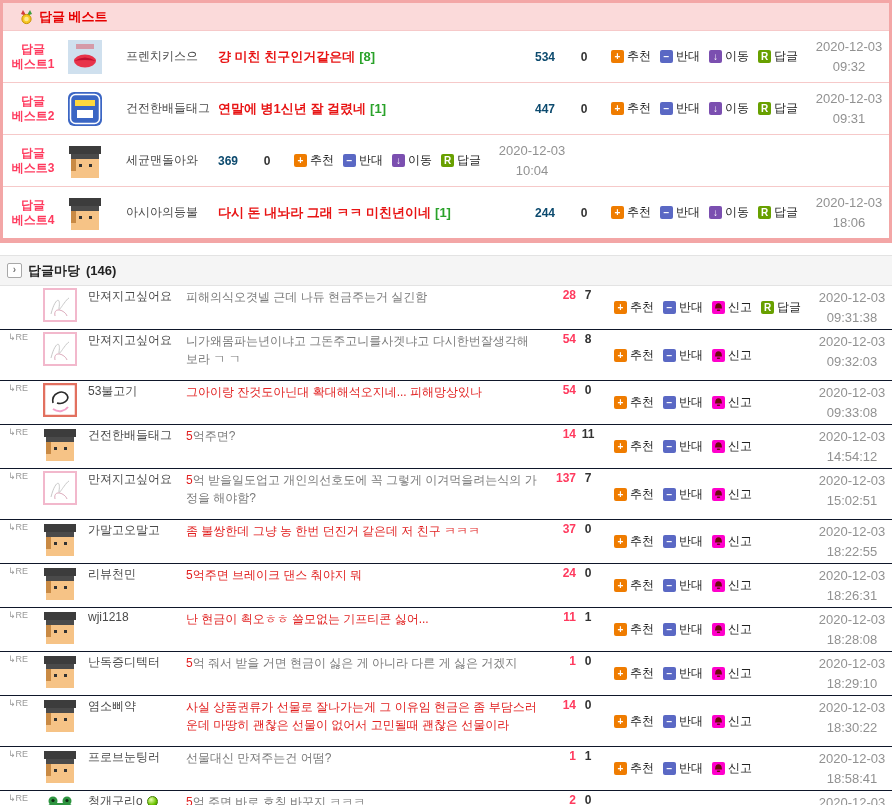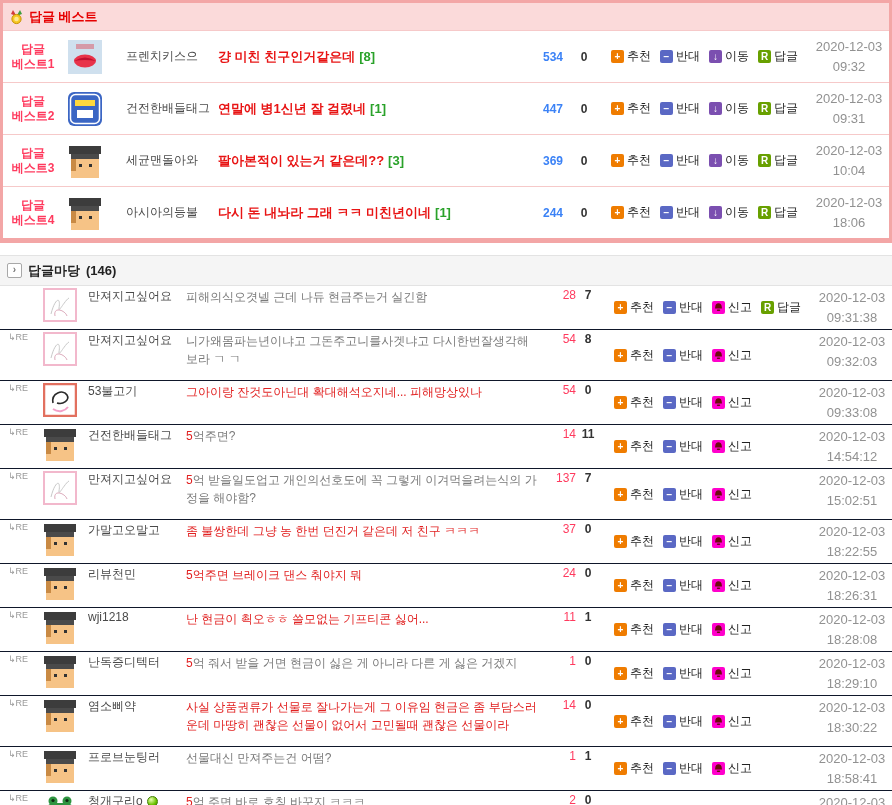--- a/index.html
+++ b/index.html
@@ -1,29 +1,29 @@
 <!DOCTYPE html>
 <html><head>
 <meta charset="utf-8">
 <style>
   html,body{margin:0;padding:0}
   body{width:892px;background:#fff;font-family:"Liberation Sans","DejaVu Sans",sans-serif;font-size:12px;color:#333}
   a{text-decoration:none}
   i{font-style:normal}
   
   .best{border:3px solid #f3a6a6;border-bottom-width:5px;box-sizing:border-box}
-  .best-header{height:27px;background:#fbdada;display:flex;align-items:center;gap:5px;padding-left:6px;color:#e60000;font-weight:bold;font-size:13px}
+  .best-header{height:27px;background:#fbdada;display:flex;align-items:center;gap:5px;padding-left:16px;color:#e60000;font-weight:bold;font-size:13px}
   .brow{display:flex;align-items:center;height:51px;border-top:1px solid #f6c9c9;background:#fff}
   .rank{width:60px;flex:none;text-align:center;color:#ff3a5e;font-weight:bold;line-height:1.25}
   .avatar{width:34px;height:34px;flex:none;margin:0 5px;display:block}
   .avatar svg{display:block;width:34px;height:34px}
   .uname{width:92px;flex:none;margin-left:19px;color:#4a4a4a;cursor:pointer;overflow:hidden;white-space:nowrap}
   .btitle{flex:1;color:#e81414;font-weight:bold;font-size:13px;cursor:pointer;overflow:hidden;white-space:nowrap}
   .grn{color:#2aa22a;margin-left:4px}
-  .num-up{width:36px;flex:none;text-align:center;color:#3b82f6;font-weight:bold}
+  .num-up{width:36px;flex:none;text-align:left;color:#0c4a6e;font-weight:bold}
   .num-down{width:26px;flex:none;text-align:center;color:#333;font-weight:bold}
   .btns{display:flex;align-items:center;gap:9px;margin:0 6px 0 14px;width:192px;flex:none}
   .btn{display:flex;align-items:center;gap:3px;color:#222;cursor:pointer}
   .ic{width:13px;height:13px;border-radius:2px;color:#fff;font-size:10px;line-height:13px;text-align:center;font-weight:bold;display:block;flex:none}
   .ic-up{background:#ef7c00}
   .ic-down{background:#5a68c4}
   .ic-move{background:#7b4fb0}
   .ic-reply{background:#68a000}
   .ic-report{background:#ff00cc;display:flex;align-items:center;justify-content:center}
   .date{width:80px;flex:none;text-align:center;color:#919191;font-size:13px;line-height:1.5}
@@ -32,21 +32,21 @@
   .board{margin-top:12px;border-top:1px solid #e3e3e3}
   .bheader{height:29px;background:#f5f5f5;display:flex;align-items:center;gap:6px;padding-left:7px;border-bottom:1px solid #e3e3e3;font-weight:bold;font-size:13px;color:#222}
   .box-icon{width:13px;height:13px;border:1px solid #a8a8a8;background:#fff;color:#777;font-size:10px;line-height:11px;text-align:center;border-radius:2px;flex:none}
   .crow{display:flex;border-bottom:1px solid #0f172a;background:#fff;min-height:40px;box-sizing:border-box;padding:2px 0}
   .crow.two{min-height:51px}
   .re{width:30px;flex:none;padding-left:8px;color:#999;font-size:9px;letter-spacing:0}
   .cuname{width:98px;flex:none;margin-left:6px;color:#4a4a4a;cursor:pointer;overflow:hidden;white-space:nowrap}
   .content{flex:1;color:#7a7a7a;line-height:1.5;padding-right:6px}
   .content.red{color:#e12020}
   .hl{color:#e12020}
-  .cup{width:32px;flex:none;text-align:right;color:#ff3a5e;font-weight:normal}
+  .cup{width:32px;flex:none;text-align:right;color:#ff3a5e;font-weight:bold}
   .cdown{width:24px;flex:none;text-align:center;color:#333;font-weight:bold}
   .orb{width:11px;height:11px;border-radius:50%;background:radial-gradient(circle at 35% 30%,#eaffb0,#6cc300 60%,#3f8d00);display:inline-block;margin-left:4px;vertical-align:-2px;border:1px solid #3f7d00;box-sizing:border-box}
 </style>
 </head>
 <body>
 
 <div class="best">
   <div class="best-header">
     <span class="medal">
         <svg width="15" height="16" viewBox="0 0 15 16">
@@ -151,21 +151,20 @@
           <rect width="34" height="34" fill="#fff"></rect>
           <rect x="3" y="10" width="28" height="24" fill="#f6c386"></rect>
           <rect x="3" y="13" width="5" height="14" fill="#c98a44"></rect>
           <rect x="3" y="8" width="28" height="7" fill="#4a4a4a"></rect>
           <rect x="1" y="2" width="32" height="8" fill="#3c3c3c"></rect>
           <rect x="11" y="20" width="3" height="3" fill="#333"></rect>
           <rect x="21" y="20" width="3" height="3" fill="#333"></rect>
         </svg>
       </span>
     <a class="uname">세균맨돌아와</a>
-    <a class="btitle"><span>팔아본적이 있는거 같은데??</span><span class="grn">[3]</span></a>
     <span class="num-up">369</span>
     <span class="num-down">0</span>
     <div class="btns">
       <a class="btn">
           <i class="ic ic-up">+</i>
           <span>추천</span>
         </a>
       <a class="btn">
           <i class="ic ic-down">−</i>
           <span>반대</span>

